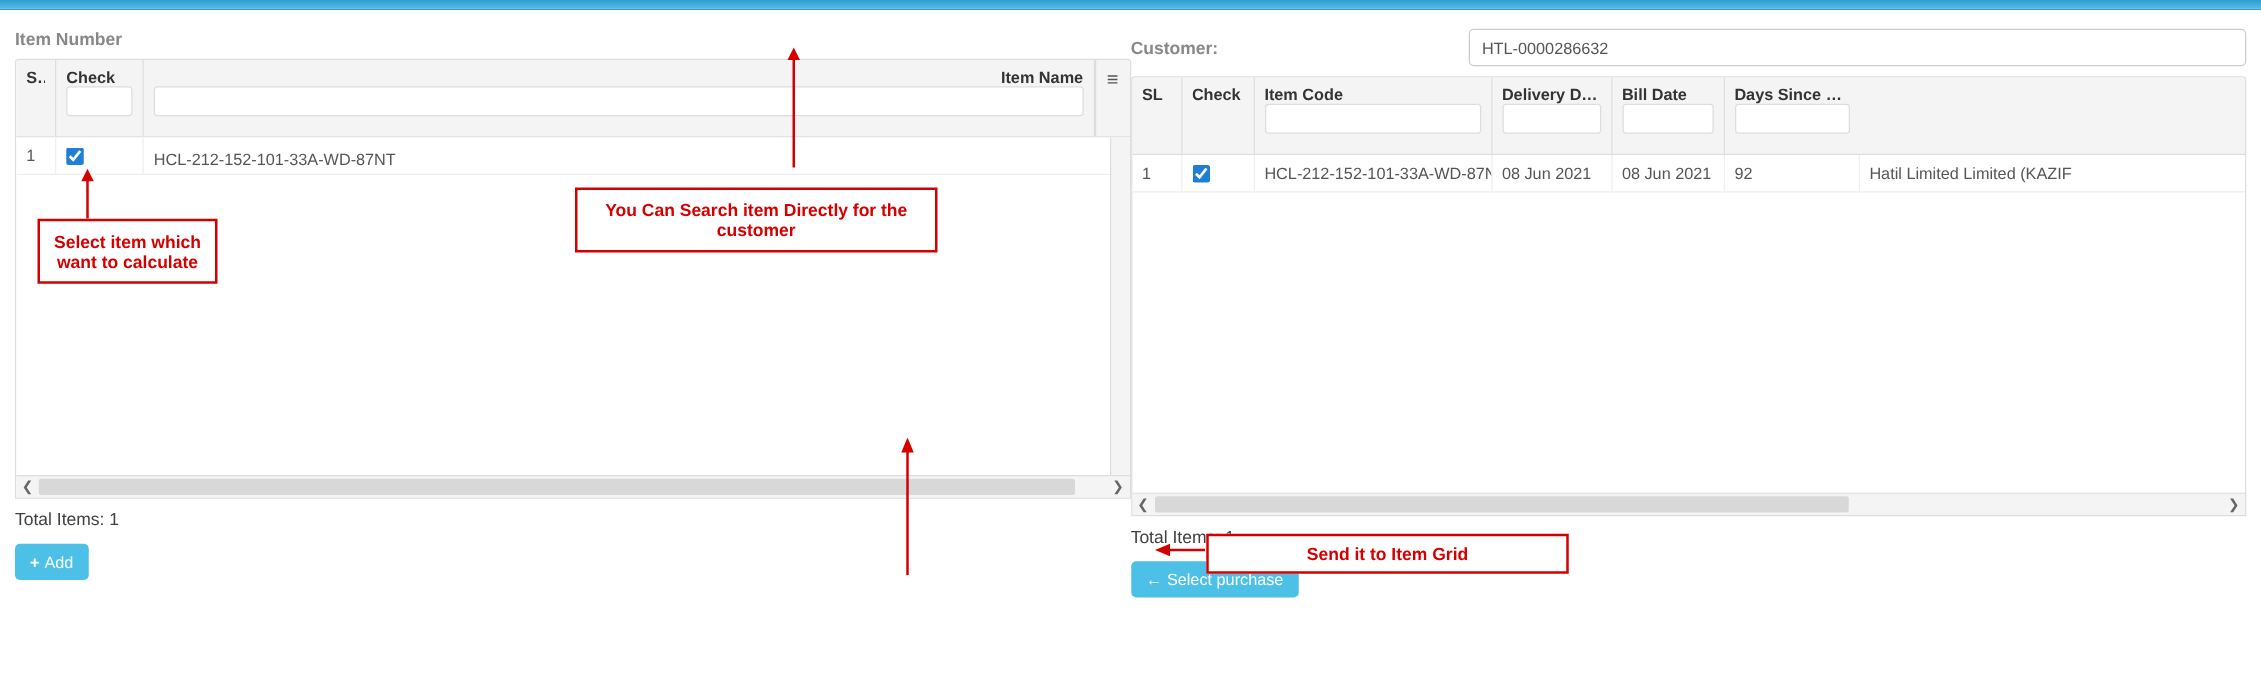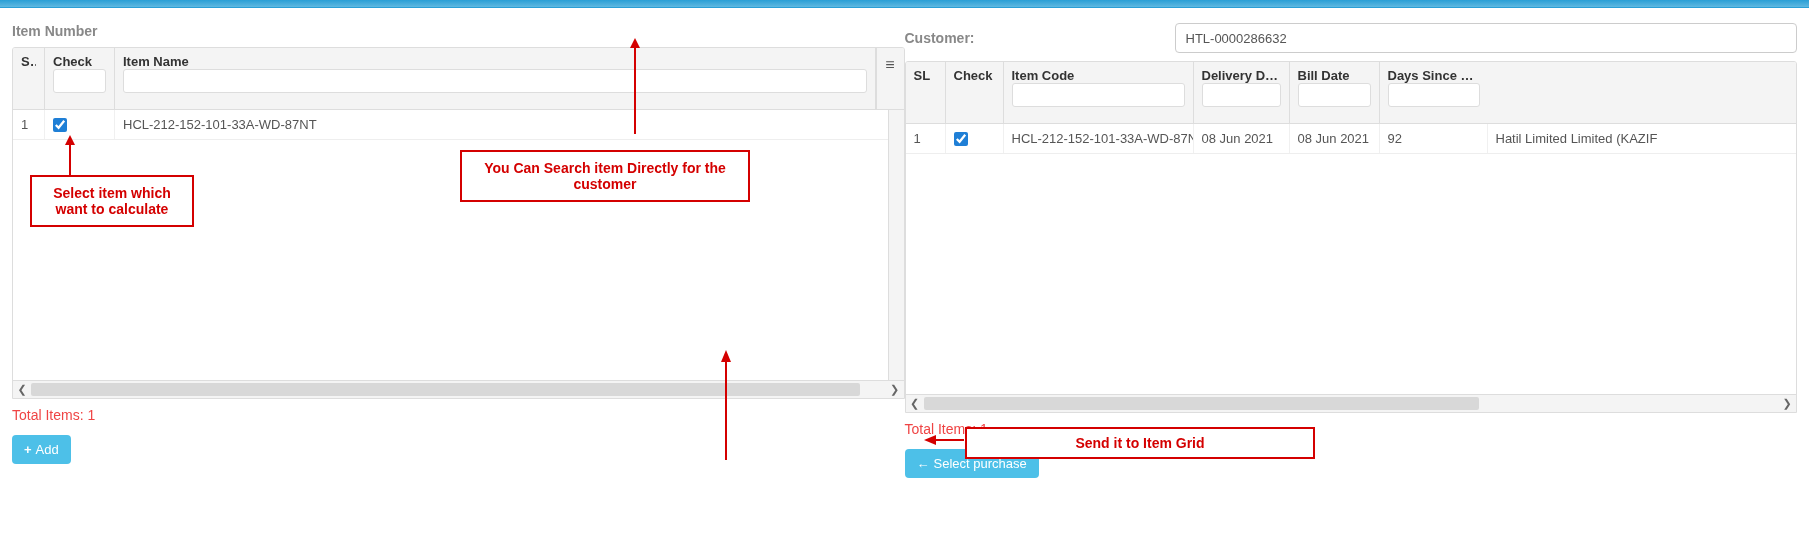--- a/index.html
+++ b/index.html
@@ -142,41 +142,41 @@
     .hscroll-thumb {
       position: absolute;
       left: 0;
       top: 2px;
       bottom: 2px;
       background: #d8d8d8;
       border-radius: 2px;
     }
     .footer-row {
       padding: 8px 0 12px 0;
-      color: #ef4444;
+      color: #404040;
       font-size: 14px;
     }
     .btn {
       display: inline-flex;
       align-items: center;
       gap: 4px;
       border: none;
       border-radius: 4px;
       padding: 7px 12px;
       font-size: 13px;
       color: #fff;
       cursor: pointer;
       background: #4dc0e8;
     }
     .btn .plus { font-weight: bold; }
 
     
     .l-sl    { width: 32px; }
     .l-check { width: 70px; }
-    .l-name  { flex: 1; }
+    .l-name  { flex: 1; align-items: flex-end; }
 
     
     .r-sl    { width: 40px; }
     .r-check { width: 58px; }
     .r-code  { width: 190px; }
     .r-del   { width: 96px; }
     .r-bill  { width: 90px; }
     .r-days  { width: 108px; }
     .r-dealer{ flex: 1; }
 
@@ -319,30 +319,30 @@
     <div>
       <button class="btn">
         <span>←</span>
         <span>Select purchase</span>
       </button>
     </div>
   </div>
 
 </div>
 
-<div class="callout" style="left:30px; top:175px; width:164px;">Select item which want to calculate</div>
+<div class="callout" style="left:30px; top:175px; width:144px;">Select item which want to calculate</div>
 <svg class="arrow-svg" style="left:60px; top:135px;" width="20" height="40">
   <line x1="10" y1="40" x2="10" y2="8" stroke="#d40000" stroke-width="2"></line>
   <polygon points="10,0 5,10 15,10" fill="#d40000"></polygon>
 </svg>
 
 <div class="callout" style="left:460px; top:150px; width:290px;">You Can Search item Directly for the customer</div>
 <svg class="arrow-svg" style="left:625px; top:38px;" width="20" height="96">
   <line x1="10" y1="96" x2="10" y2="8" stroke="#d40000" stroke-width="2"></line>
   <polygon points="10,0 5,10 15,10" fill="#d40000"></polygon>
 </svg>
 
-<div class="callout" style="left:965px; top:427px; width:350px; padding:6px;">Send it to Item Grid</div>
+<div class="callout" style="left:965px; top:427px; width:290px; padding:6px;">Send it to Item Grid</div>
 <svg class="arrow-svg" style="left:716px; top:350px;" width="250" height="110">
   <path d="M 248 90 L 216 90 M 10 110 L 10 10" stroke="#d40000" stroke-width="2" fill="none"></path>
   <polygon points="10,0 5,12 15,12" fill="#d40000"></polygon>
   <polygon points="208,90 220,85 220,95" fill="#d40000"></polygon>
 </svg>
 
 </body></html>

